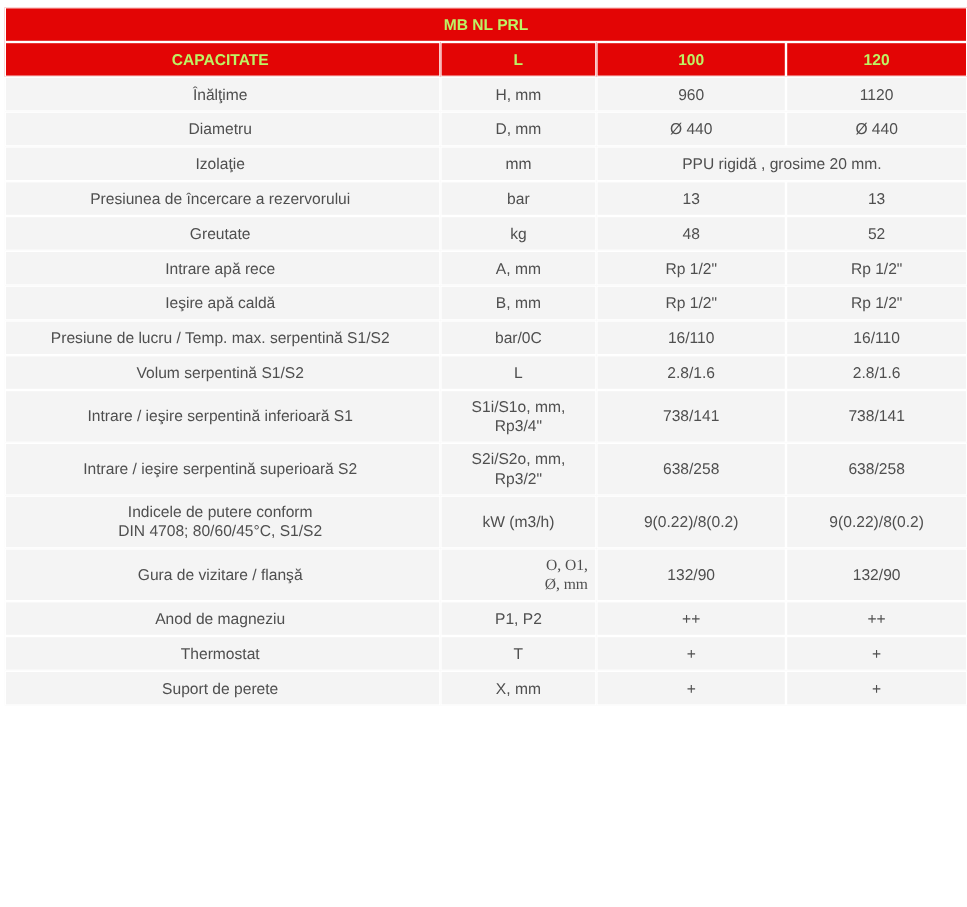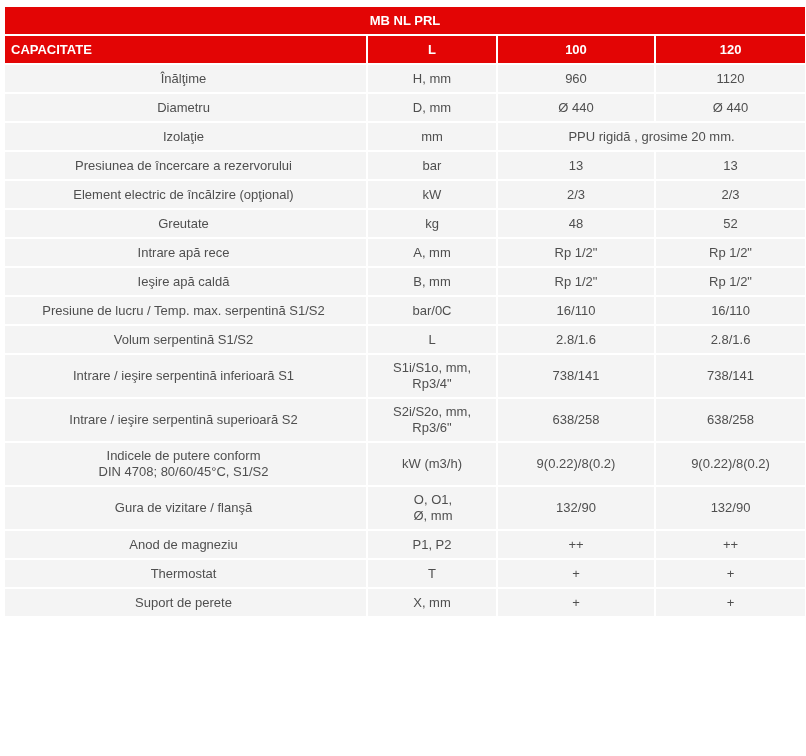--- a/index.html
+++ b/index.html
@@ -28,41 +28,42 @@
   .spec-table td {
     border: 1.5px solid #ffffff;
     font-size: 13px;
     line-height: 16px;
     padding: 5px 6px;
     height: 29px;
     overflow: hidden;
   }
   .spec-table th {
     background: var(--red);
-    color: #ffffff;
+    color: #bef264;
     font-weight: bold;
     text-align: center;
   }
   .spec-table th.col-label {
-    text-align: left;
+    text-align: center;
     padding-right: 10px;
   }
   .spec-table td {
     background: var(--row-gray);
     color: var(--text);
     text-align: center;
     white-space: pre-line;
   }
   .spec-table td.cell-label {
     text-align: center;
     padding-right: 10px;
   }
   .spec-table td.unit-left {
-    text-align: center;
+    text-align: right;
     padding-left: 8px;
+    font-family: Liberation Serif, serif;
   }
 </style>
 </head>
 <body>
 
 <table class="spec-table">
   <colgroup>
     <col style="width:363px">
     <col style="width:130px">
     <col style="width:158px">
@@ -98,26 +99,20 @@
     <td colspan="2">PPU rigidă , grosime 20 mm.</td>
 
   </tr>
       <tr>
     <td class="cell-label">Presiunea de încercare a rezervorului</td>
     <td>bar</td>
     <td>13</td>
     <td>13</td>
   </tr>
       <tr>
-    <td class="cell-label">Element electric de încălzire (opţional)</td>
-    <td>kW</td>
-    <td>2/3</td>
-    <td>2/3</td>
-  </tr>
-      <tr>
     <td class="cell-label">Greutate</td>
     <td>kg</td>
     <td>48</td>
     <td>52</td>
   </tr>
       <tr>
     <td class="cell-label">Intrare apă rece</td>
     <td>A, mm</td>
     <td>Rp 1/2"</td>
     <td>Rp 1/2"</td>
@@ -143,21 +138,21 @@
       <tr>
     <td class="cell-label">Intrare / ieşire serpentină inferioară S1</td>
     <td>S1i/S1o, mm,
 Rp3/4"</td>
     <td>738/141</td>
     <td>738/141</td>
   </tr>
       <tr>
     <td class="cell-label">Intrare / ieşire serpentină superioară S2</td>
     <td>S2i/S2o, mm,
-Rp3/6"</td>
+Rp3/2"</td>
     <td>638/258</td>
     <td>638/258</td>
   </tr>
       <tr>
     <td class="cell-label">Indicele de putere conform
 DIN 4708; 80/60/45°C, S1/S2</td>
     <td>kW (m3/h)</td>
     <td>9(0.22)/8(0.2)</td>
     <td>9(0.22)/8(0.2)</td>
   </tr>

